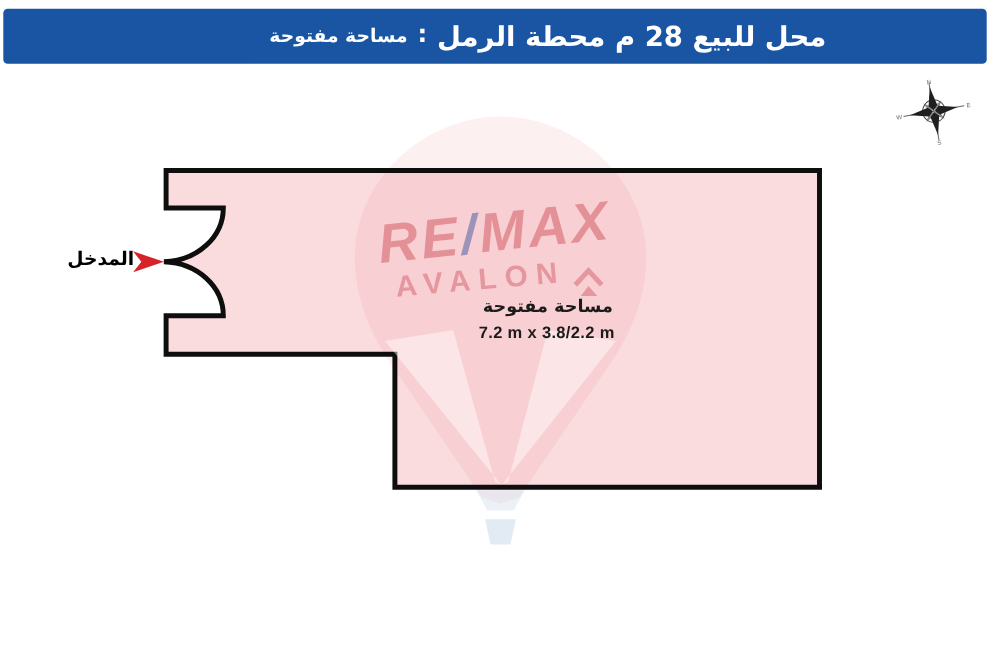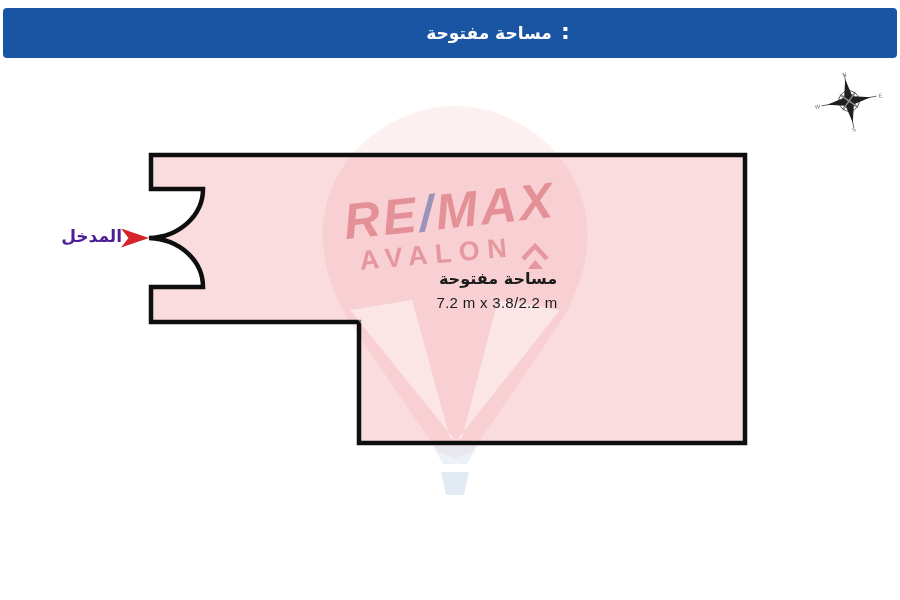--- a/index.html
+++ b/index.html
@@ -21,30 +21,30 @@
   .t-sep{font-size:22px;font-weight:700;position:relative;top:-2px;}
   .t-sub{font-size:17px;font-weight:700;}
   .code{
     position:absolute;left:28px;top:61px;
     font-family:"Liberation Sans",sans-serif;
     font-size:20px;font-weight:700;letter-spacing:.5px;color:#0d0d0d;
   }
   .scene{position:absolute;left:0;top:0;}
   .entrance-label{
     position:absolute;left:46px;top:226px;width:76px;text-align:right;
-    font-size:17px;font-weight:700;color:#4c1d95;
+    font-size:17px;font-weight:700;color:#000000;
   }
   .area-label{
     position:absolute;left:498px;top:269px;transform:translateX(-50%);
     font-size:16px;font-weight:700;color:#1b1b1b;white-space:nowrap;
   }
   .dims-label{
     position:absolute;left:497px;top:294px;transform:translateX(-50%);
     font-family:"Liberation Sans",sans-serif;
-    font-size:15px;font-weight:400;letter-spacing:.3px;color:#1b1b1b;white-space:nowrap;
+    font-size:15px;font-weight:700;letter-spacing:.3px;color:#1b1b1b;white-space:nowrap;
   }
   .wm-brand{
     font-family:"Liberation Sans",sans-serif;
     font-weight:700;font-style:italic;font-size:50px;letter-spacing:3px;
   }
   .wm-sub{
     font-family:"Liberation Sans",sans-serif;
     font-weight:700;font-size:27px;letter-spacing:7.5px;
   }
   .compass-label{
@@ -52,20 +52,21 @@
     font-size:5.5px;fill:#666;
   }
 </style>
 </head>
 <body>
 
 <div class="canvas">
 
   <header class="banner">
     <div class="banner-text" dir="rtl">
+      <span class="t-main">محل للبيع 28 م محطة الرمل</span>
       <span class="t-sep">:</span>
       <span class="t-sub">مساحة مفتوحة</span>
     </div>
   </header>
 
 
   <svg class="scene" width="900" height="600" viewBox="0 0 900 600">
 
     <path d="M455,106 C395,106 335,150 324,215 C318,252 330,292 352,326
              L438,452 L455,458 L472,452 L558,326

